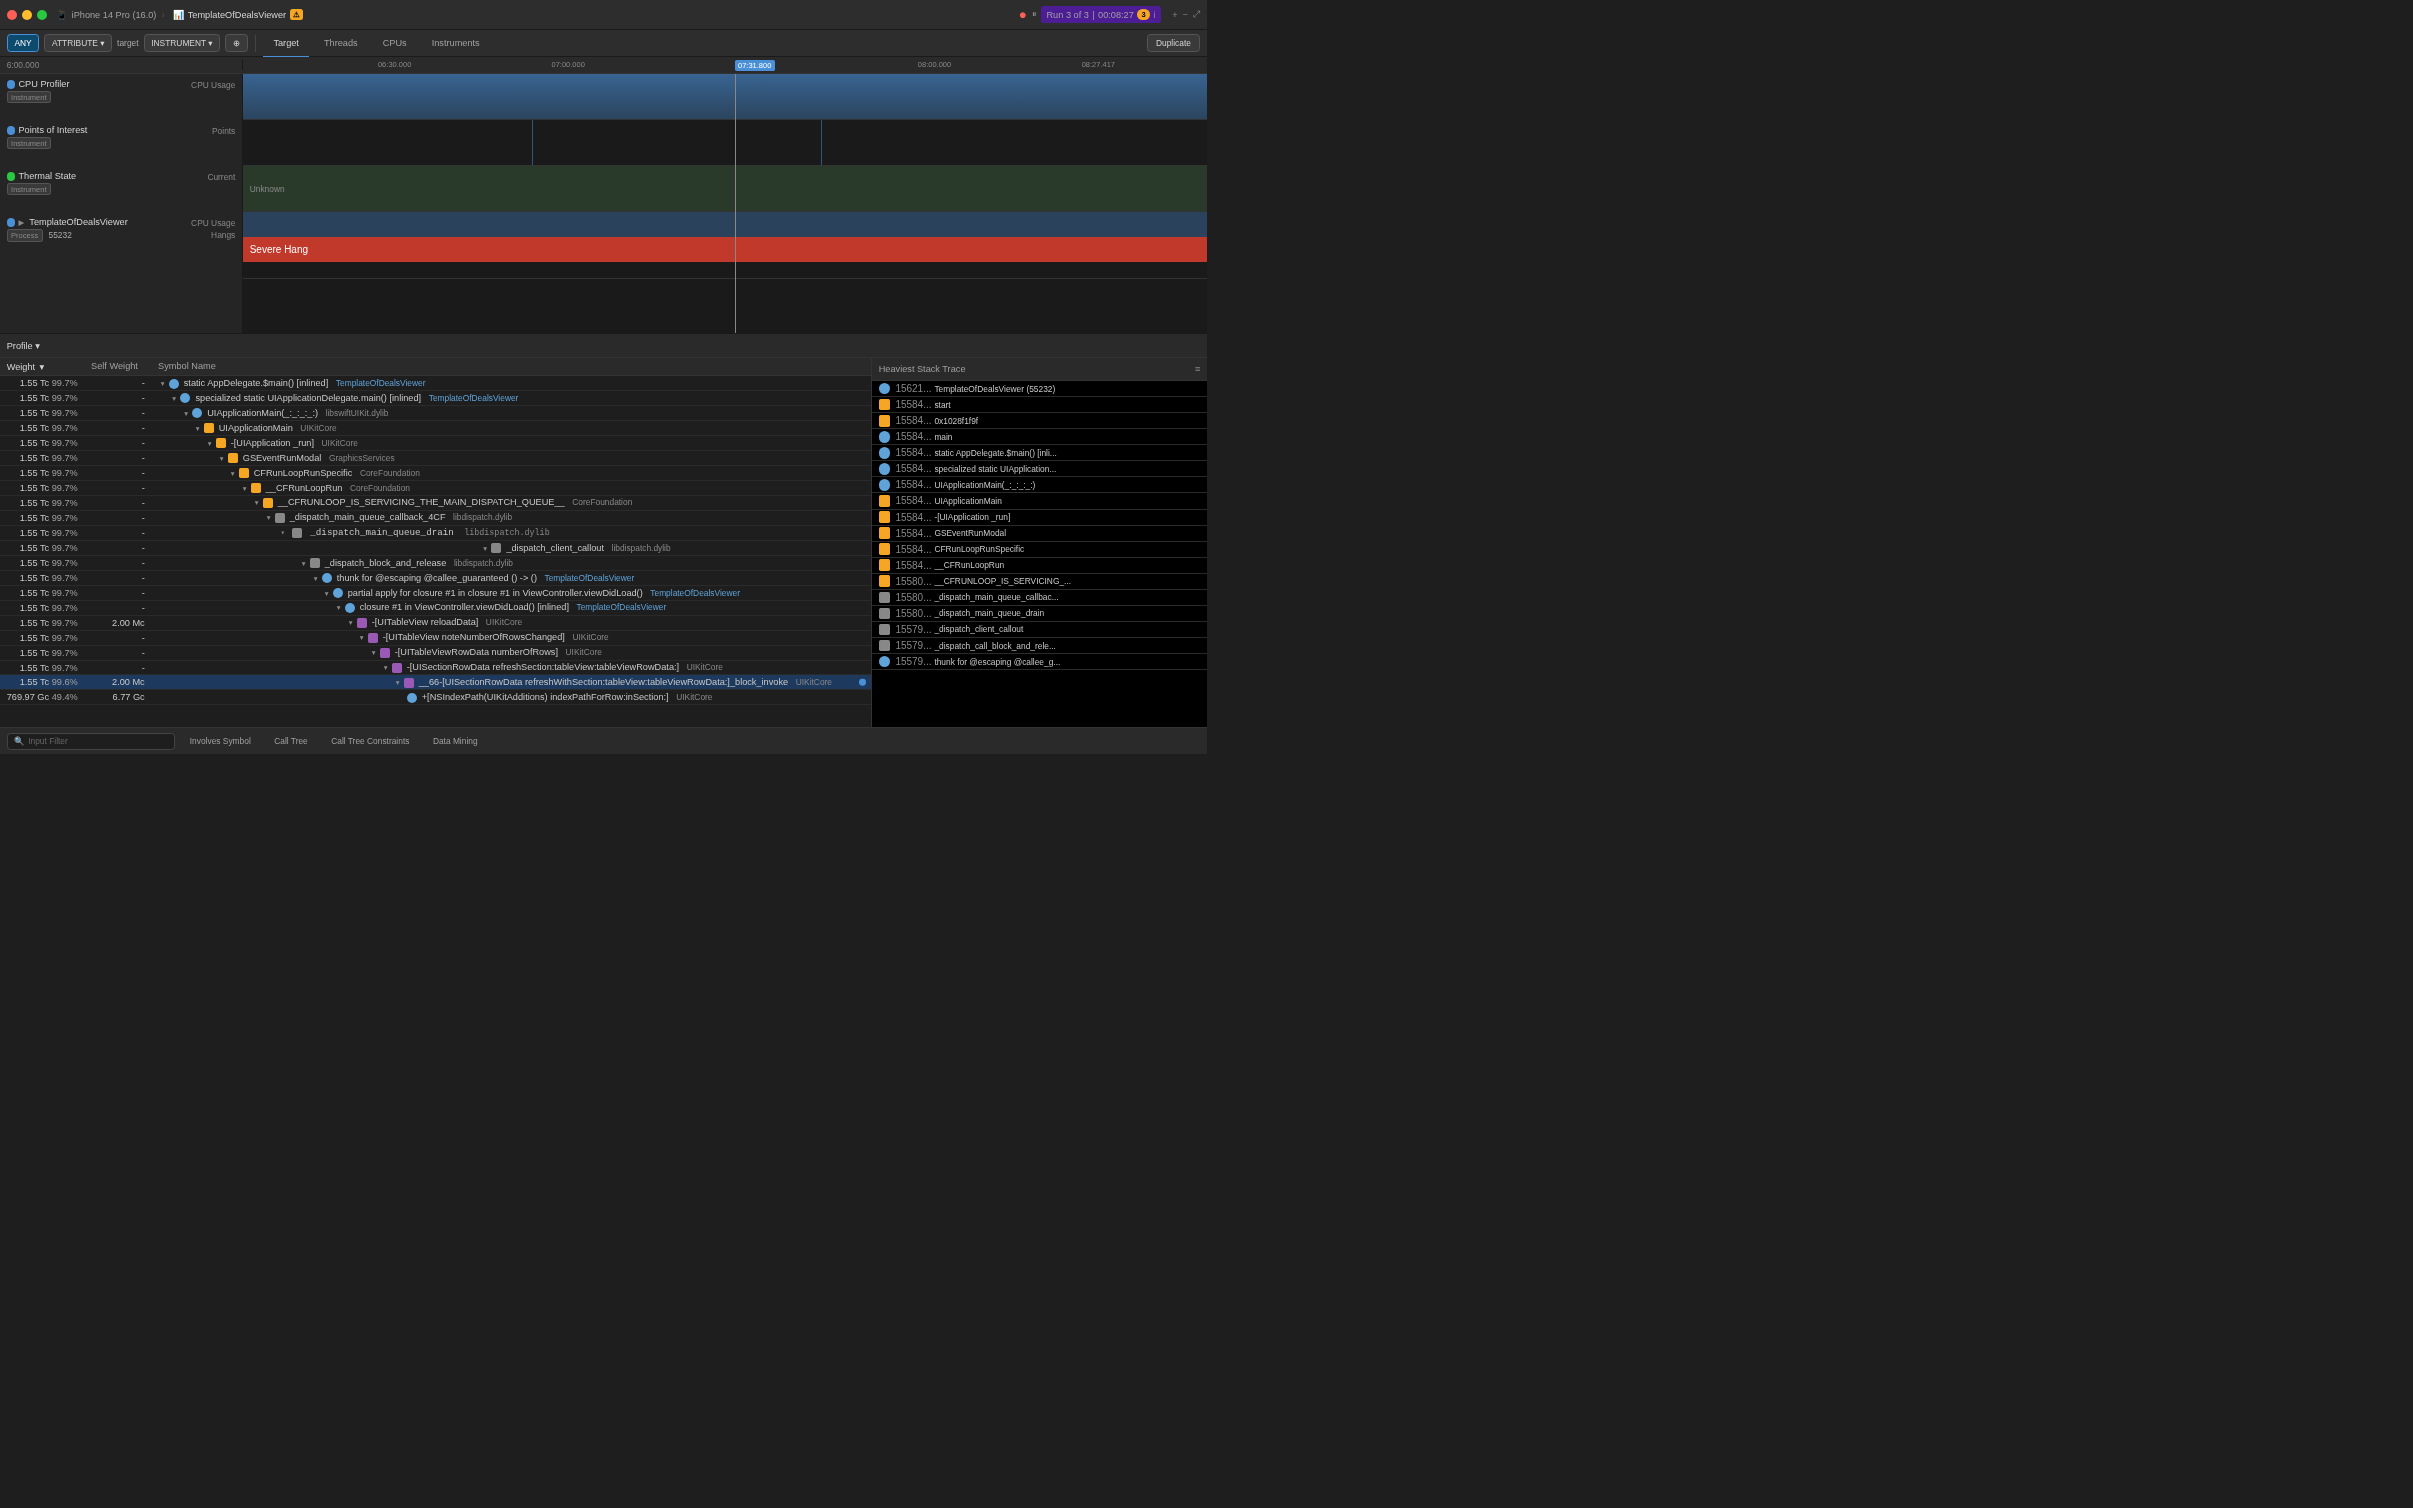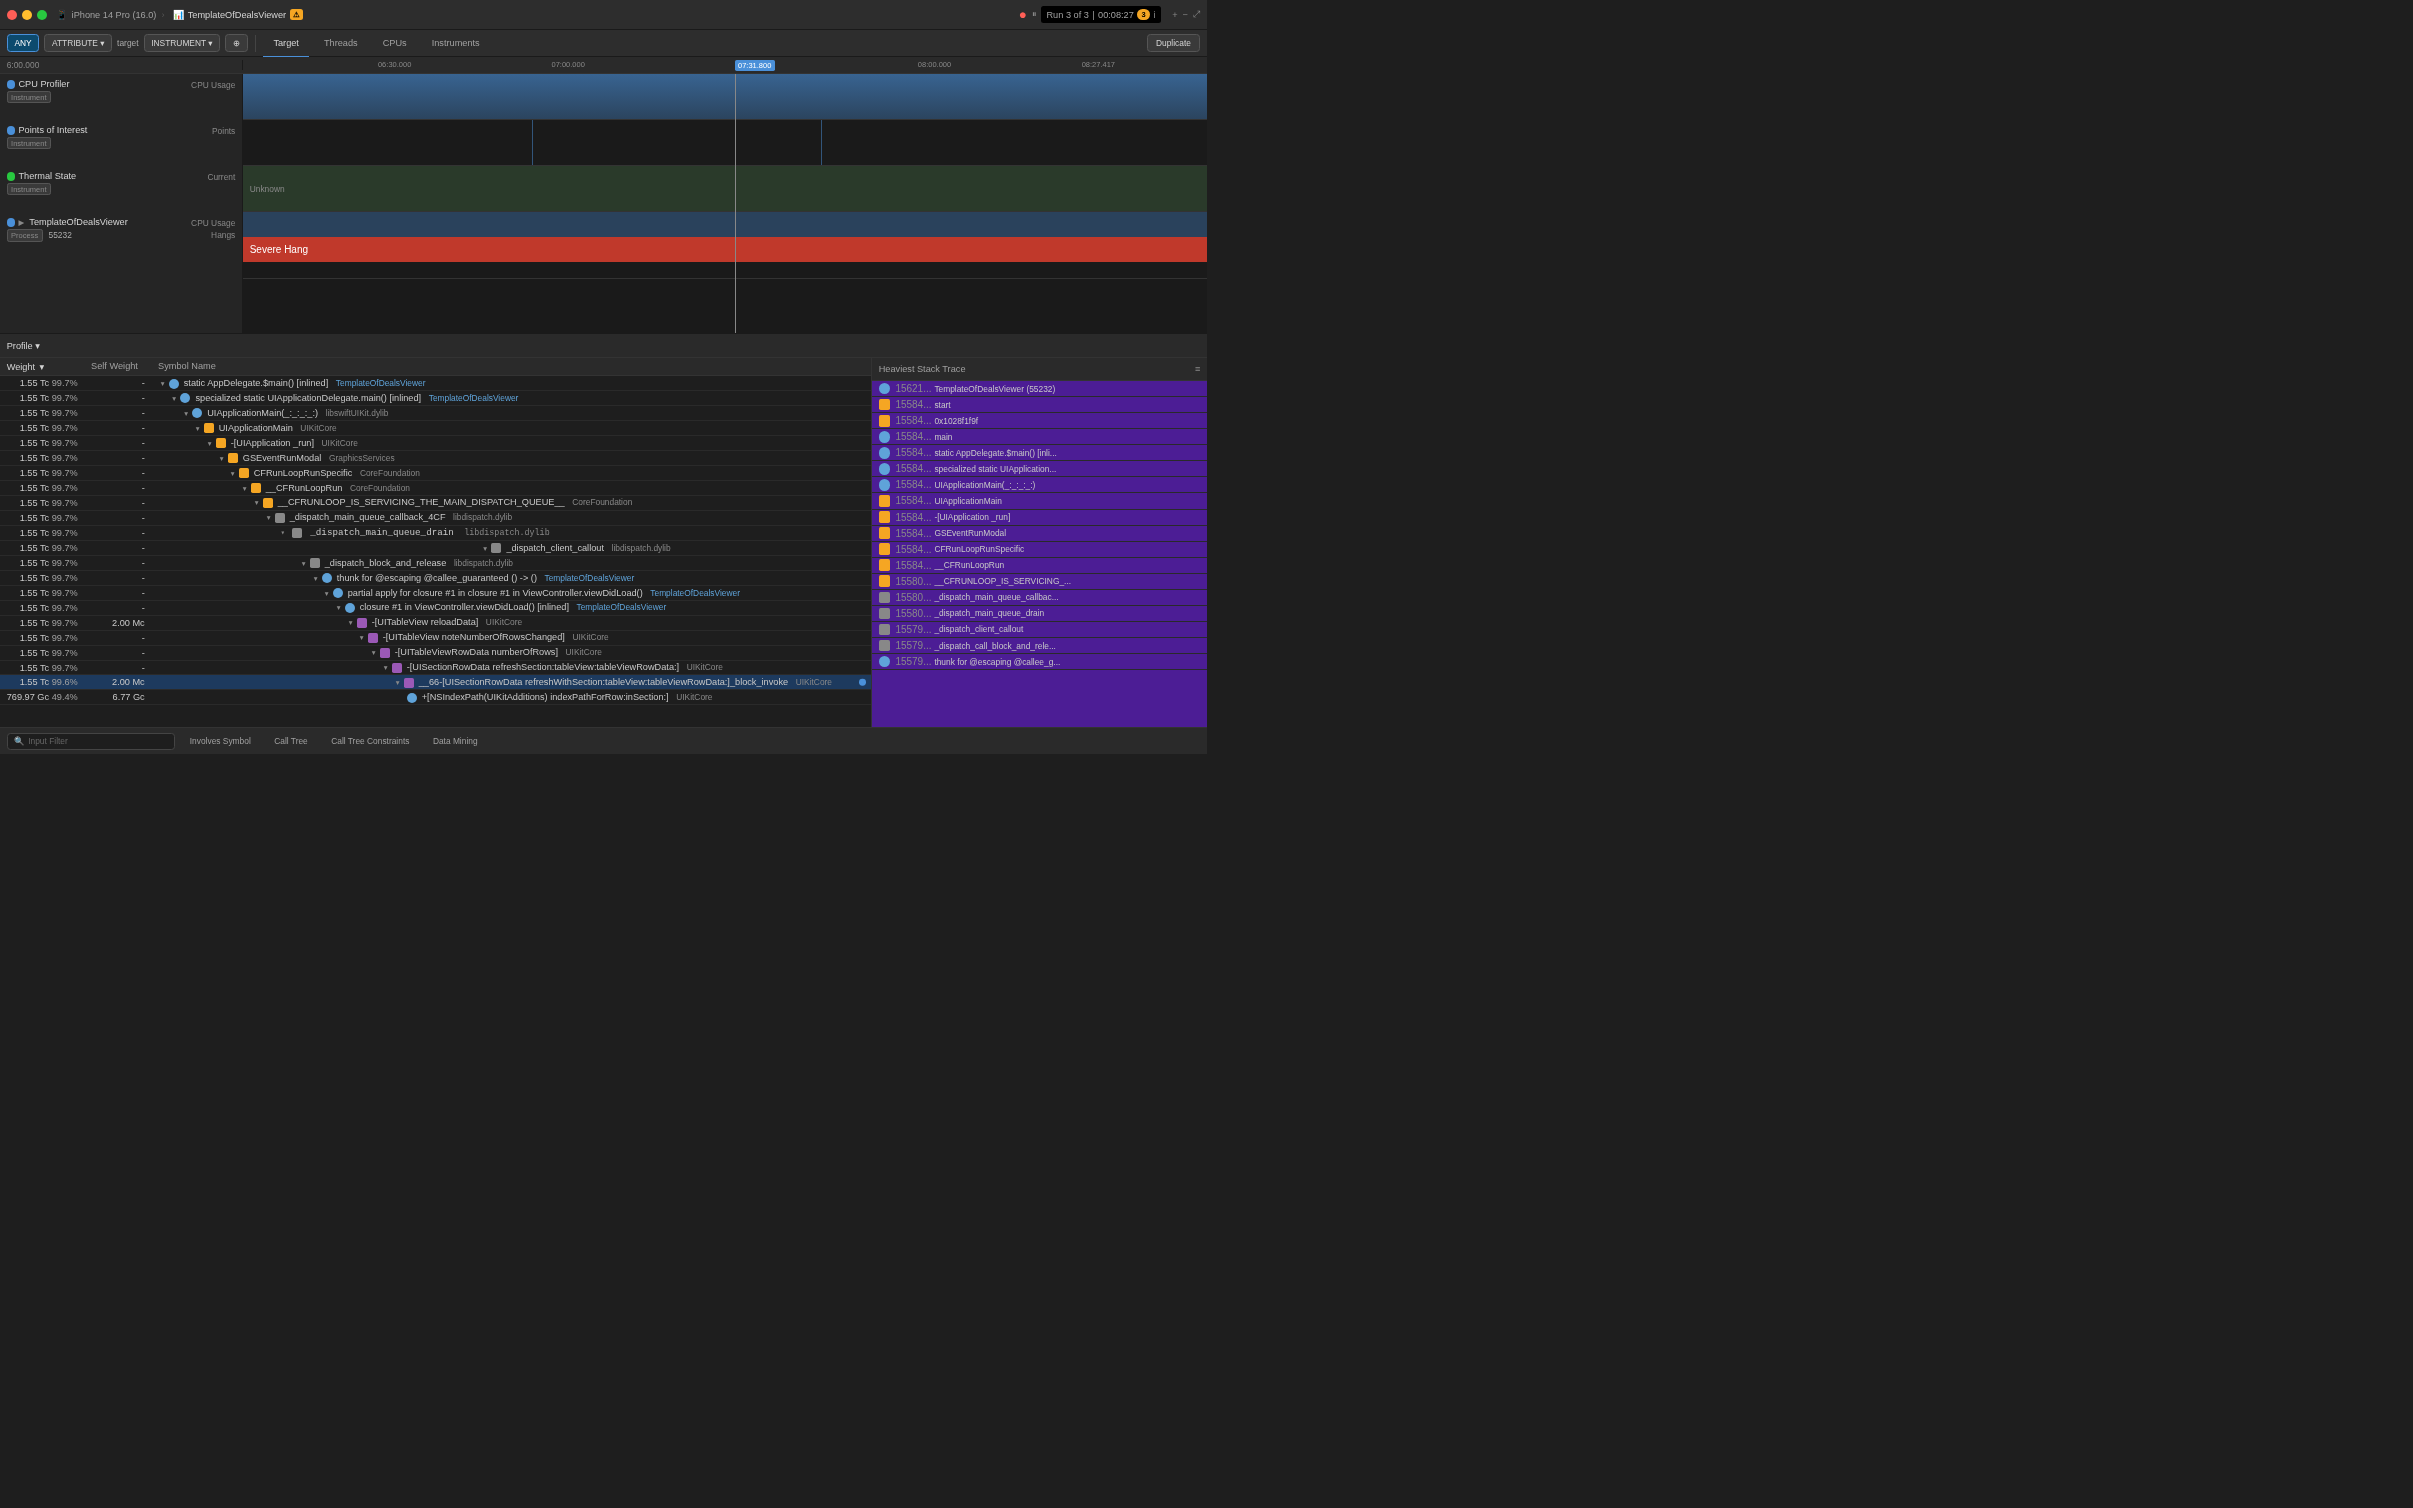--- a/index.html
+++ b/index.html
@@ -57,21 +57,21 @@
     }
     .run-info {
       display: flex;
       align-items: center;
       gap: 5px;
       margin-left: auto;
       color: #a0a0a0;
       font-size: 9.2px;
     }
     .run-badge {
-      background: #000000;
+      background: #4c1d95;
       border-radius: 2.5px;
       padding: 1.7px 5px;
       display: flex;
       align-items: center;
       gap: 3.4px;
     }
     .warn-count {
       background: #f5a623;
       color: #000;
       border-radius: 8.4px;
@@ -301,21 +301,21 @@
     }
     .call-tree-panel {
       flex: 1;
       overflow: auto;
       border-right: 0.8px solid #333;
     }
     .heaviest-stack-panel {
       width: 335px;
       min-width: 251px;
       overflow: auto;
-      background: #4c1d95;
+      background: #000000;
     }
 
     
     .tree-table {
       width: 100%;
       border-collapse: collapse;
       font-size: 9.2px;
     }
     .tree-table thead {
       background: #2a2a2a;

